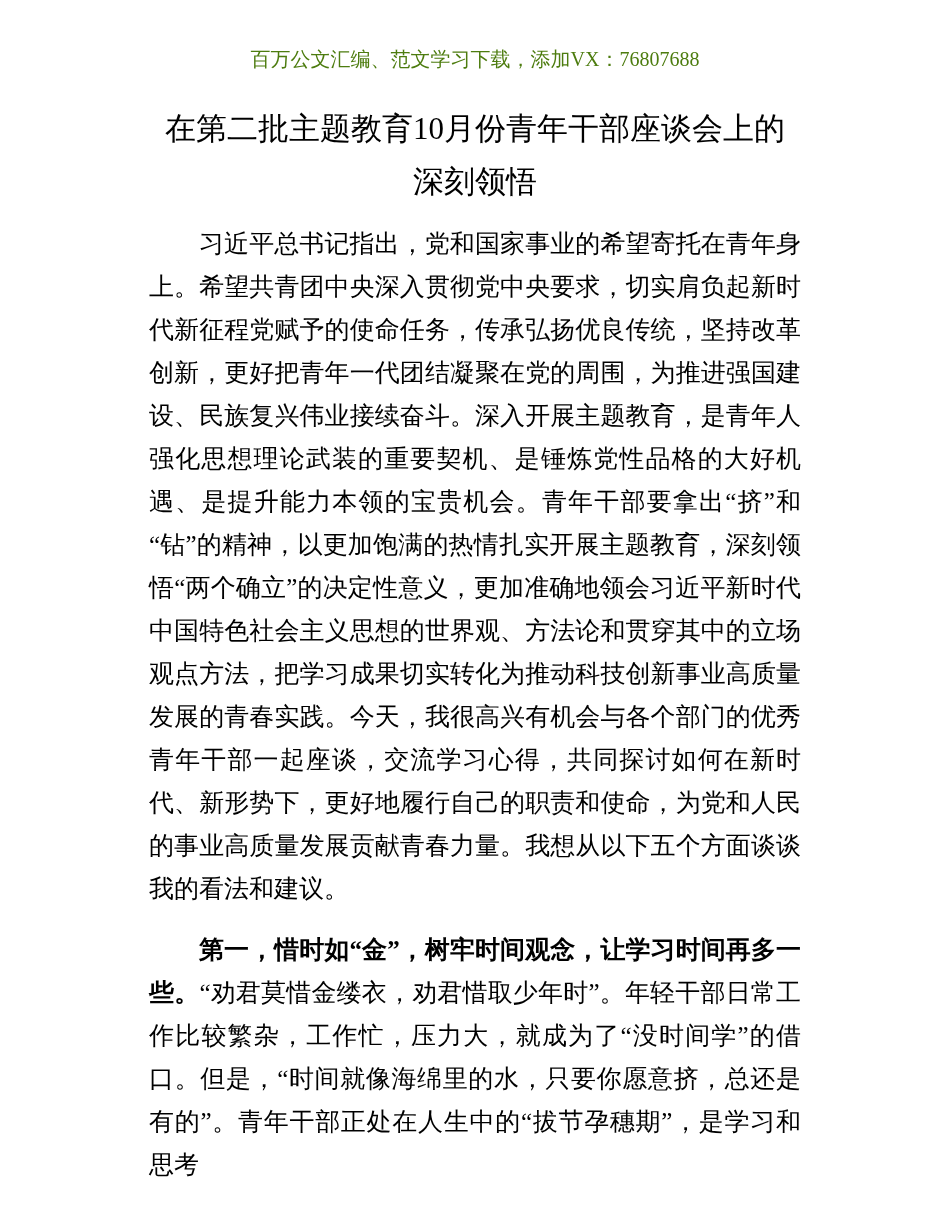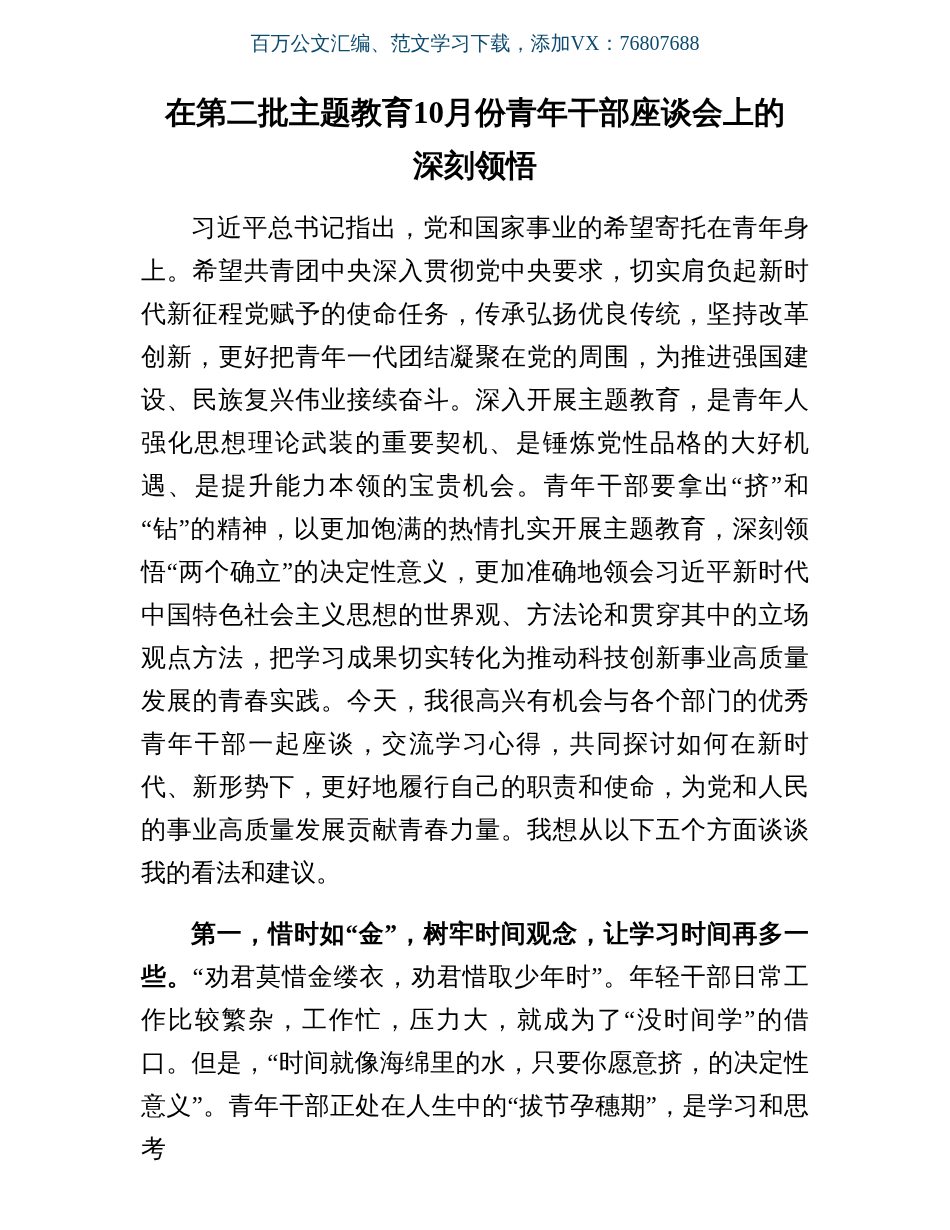--- a/index.html
+++ b/index.html
@@ -12,44 +12,44 @@
     width: 950px;
     height: 1230px;
     margin: 0 auto;
     background: #ffffff;
     overflow: hidden;
     position: relative;
     font-family: "Liberation Serif", "DejaVu Serif", serif;
     color: #000000;
   }
   .promo {
-    margin-top: 30px;
+    margin-top: 46px;
     text-align: center;
     font-size: 20px;
     line-height: 26px;
-    color: #0c4a6e;
+    color: #4d7c0f;
   }
   .title {
     margin: 30px 118px 0 118px;
     text-align: center;
     font-size: 31px;
-    font-weight: 700;
+    font-weight: 400;
     line-height: 53px;
   }
   .title-line {
     display: block;
   }
   .body {
     margin: 14px 137px 0 137px;
     font-size: 25px;
     line-height: 43px;
     text-align: justify;
   }
   .para {
-    margin: 4px;
+    margin: 12px;
     text-indent: 2em;
   }
   .para + .para {
     margin-top: 18px;
   }
   .lead {
     font-weight: 700;
   }
 </style>
 </head>
@@ -61,17 +61,17 @@
 
   <h1 class="title">
     <span class="title-line">在第二批主题教育10月份青年干部座谈会上的</span>
     <span class="title-line">深刻领悟</span>
   </h1>
 
   <div class="body">
 
     <p class="para"><span>习近平总书记指出，党和国家事业的希望寄托在青年身上。希望共青团中央深入贯彻党中央要求，切实肩负起新时代新征程党赋予的使命任务，传承弘扬优良传统，坚持改革创新，更好把青年一代团结凝聚在党的周围，为推进强国建设、民族复兴伟业接续奋斗。深入开展主题教育，是青年人强化思想理论武装的重要契机、是锤炼党性品格的大好机遇、是提升能力本领的宝贵机会。青年干部要拿出“挤”和“钻”的精神，以更加饱满的热情扎实开展主题教育，深刻领悟“两个确立”的决定性意义，更加准确地领会习近平新时代中国特色社会主义思想的世界观、方法论和贯穿其中的立场观点方法，把学习成果切实转化为推动科技创新事业高质量发展的青春实践。今天，我很高兴有机会与各个部门的优秀青年干部一起座谈，交流学习心得，共同探讨如何在新时代、新形势下，更好地履行自己的职责和使命，为党和人民的事业高质量发展贡献青春力量。我想从以下五个方面谈谈我的看法和建议。</span></p>
 
-    <p class="para"><strong class="lead">第一，惜时如“金”，树牢时间观念，让学习时间再多一些。</strong><span>“劝君莫惜金缕衣，劝君惜取少年时”。年轻干部日常工作比较繁杂，工作忙，压力大，就成为了“没时间学”的借口。但是，“时间就像海绵里的水，只要你愿意挤，的决定性意义”。青年干部正处在人生中的“拔节孕穗期”，是学习和思考</span></p>
+    <p class="para"><strong class="lead">第一，惜时如“金”，树牢时间观念，让学习时间再多一些。</strong><span>“劝君莫惜金缕衣，劝君惜取少年时”。年轻干部日常工作比较繁杂，工作忙，压力大，就成为了“没时间学”的借口。但是，“时间就像海绵里的水，只要你愿意挤，总还是有的”。青年干部正处在人生中的“拔节孕穗期”，是学习和思考</span></p>
 
   </div>
 
 </div>
 
 </body></html>

